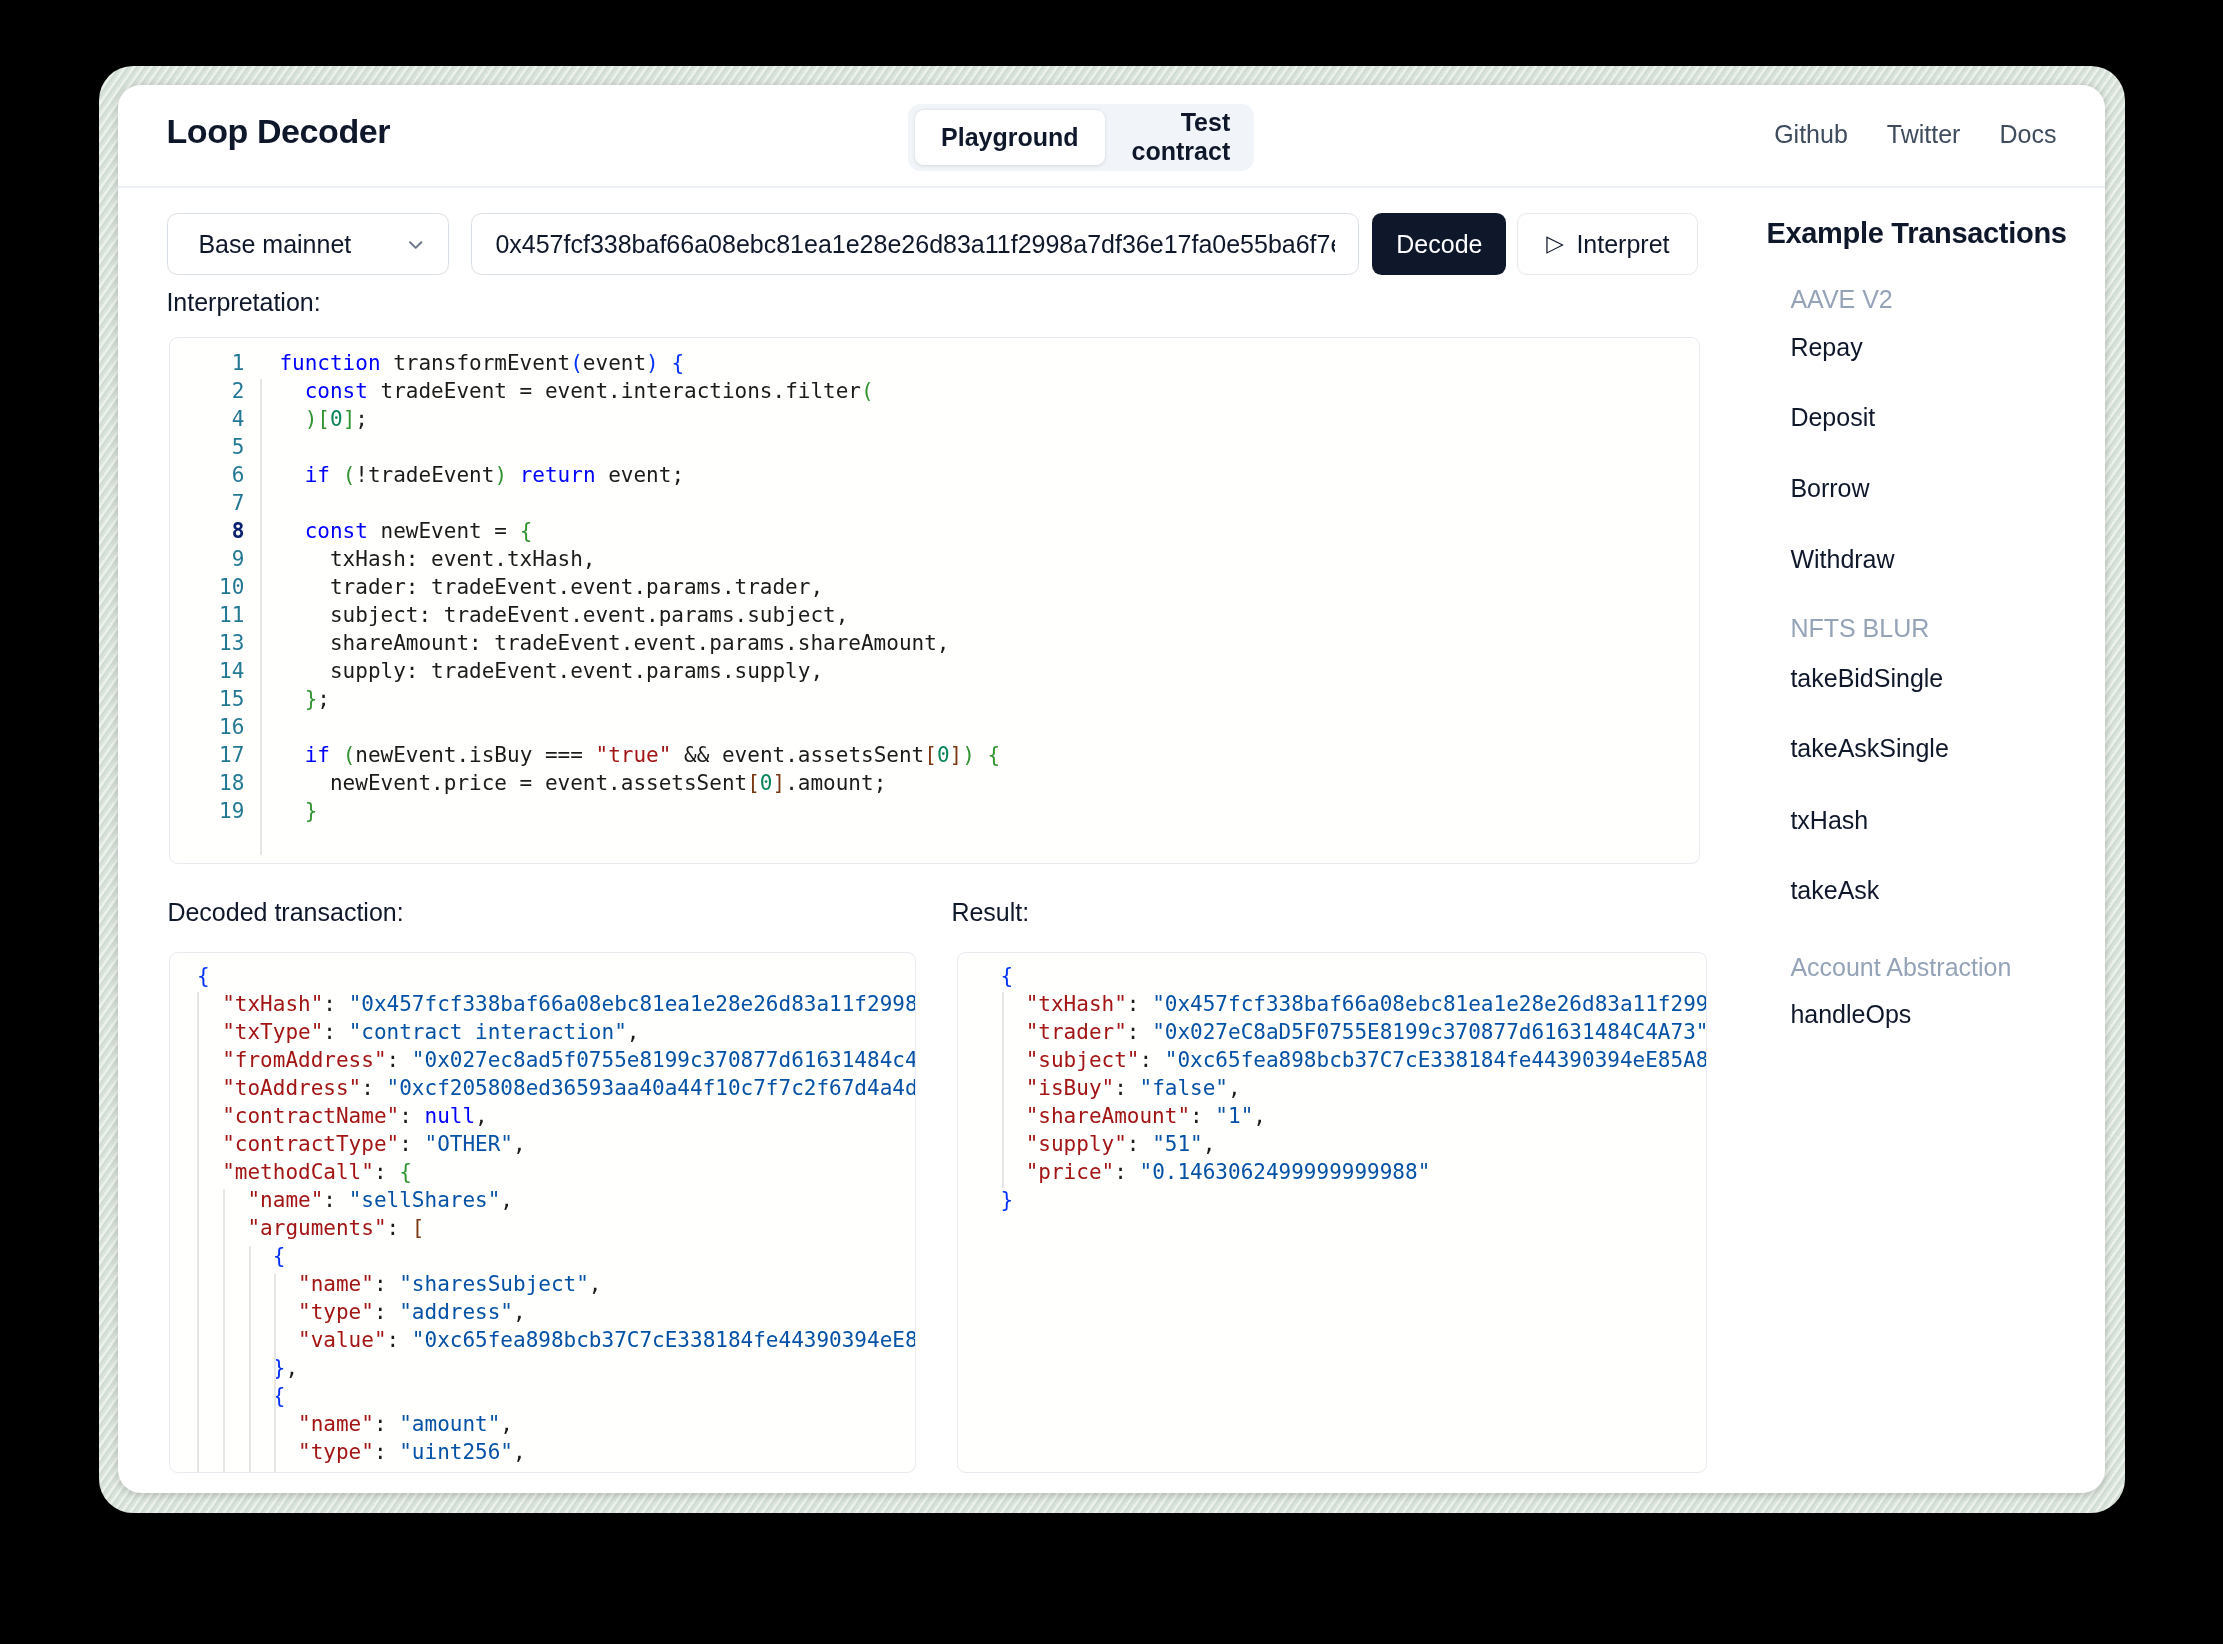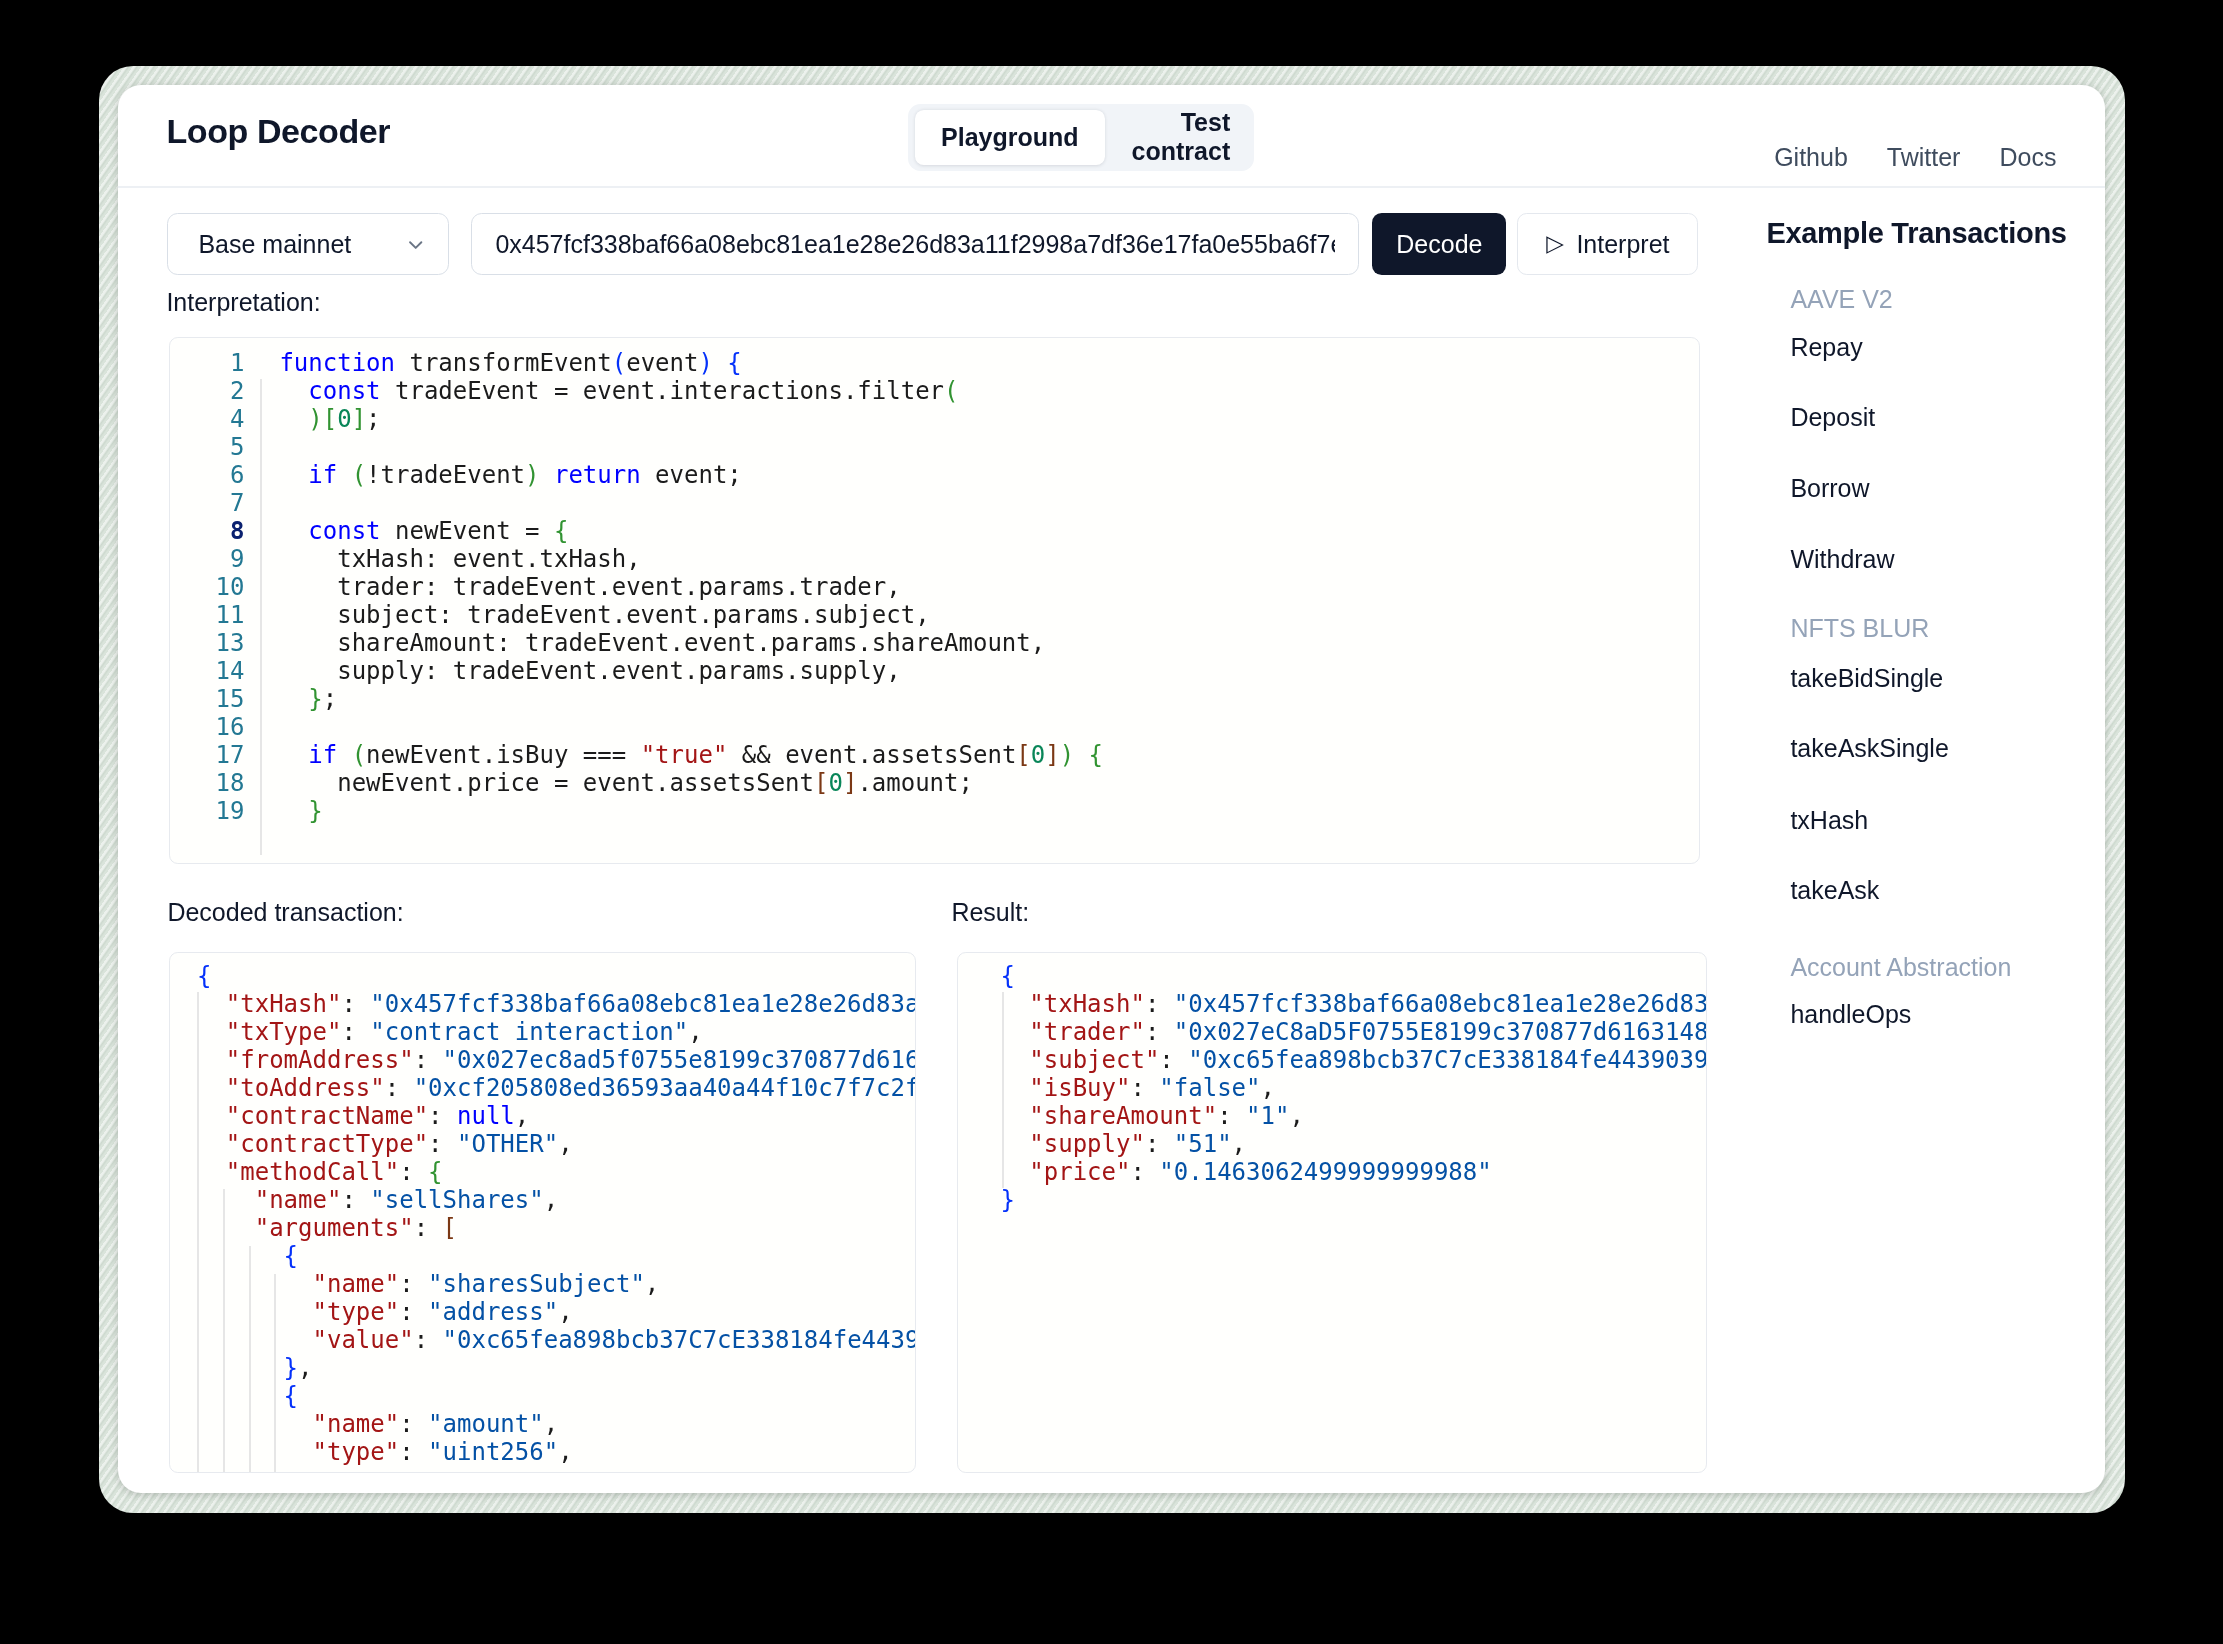--- a/index.html
+++ b/index.html
@@ -20,21 +20,21 @@
   .card{position:absolute;left:19.4px;top:19.4px;width:1987px;height:1408px;background:#fff;border-radius:23px;
     box-shadow:0 1.8px 8.8px rgba(0,0,0,0.18);overflow:hidden;}
 
   
   .app-title{position:absolute;left:48px;top:26.5px;font-size:34px;font-weight:800;letter-spacing:-0.4px;color:var(--ink);}
   .tabs{position:absolute;left:790px;top:18.5px;width:346px;height:67px;background:#f1f4f8;border-radius:12.4px;
     display:flex;align-items:center;padding:6.2px;text-align:right;}
   .tab{height:55px;border-radius:8.8px;display:flex;align-items:center;justify-content:center;
     font-size:25px;font-weight:600;color:var(--ink);padding:0 26.5px;cursor:pointer;}
   .tab.active{background:#fff;box-shadow:0 0.9px 3.5px rgba(15,23,42,0.12);}
-  .links{position:absolute;right:49px;top:35px;display:flex;gap:39px;margin-top:23px;}
+  .links{position:absolute;right:49px;top:35px;display:flex;gap:39px;}
   .links a{font-size:25px;color:var(--link);text-decoration:none;cursor:pointer;}
   .hdr-divider{position:absolute;left:0;top:101px;width:100%;height:1.8px;background:#edf0f4;}
 
   
   .select{position:absolute;left:49px;top:128px;width:282px;height:62px;border:1.8px solid #d9dfe7;border-radius:10.6px;
     display:flex;align-items:center;justify-content:space-between;padding:0 23px 0 30px;cursor:pointer;background:#fff;}
   .select-value{font-size:25px;color:var(--ink);}
   .chev{width:19.4px;height:19.4px;}
   .tx-input{position:absolute;left:353px;top:128px;width:888px;height:62px;border:1.8px solid #d9dfe7;border-radius:10.6px;
     font-family:"Liberation Sans",sans-serif;font-size:25px;color:var(--ink);padding:0 23px;outline:none;background:#fff;}
@@ -50,21 +50,21 @@
   .decoded-label{left:49px;top:813px;}
   .result-label{left:833px;top:813px;}
 
   
   .panel{position:absolute;background:#fffffd;border:1.8px solid #e7eaef;border-radius:8.8px;overflow:hidden;}
   .editor{left:51px;top:252px;width:1531px;height:527px;padding-top:10.6px;}
   .decoded-panel{left:51px;top:867px;width:747px;height:521px;padding:8.8px 0 0 26.5px;}
   .result-panel{left:839px;top:867px;width:750px;height:521px;padding:8.8px 0 0 42px;}
 
   .crow{height:28px;white-space:pre;font-family:"DejaVu Sans Mono","Liberation Mono",monospace;
-    font-size:24px;line-height:28px;color:#1b1b1b;}
+    font-size:21px;line-height:28px;color:#1b1b1b;}
   .editor .crow{padding-left:7px;}
   .ln{display:inline-block;width:67px;text-align:right;margin-right:35px;color:var(--ln);}
   .ln.act{color:var(--lnact);font-weight:bold;}
   .tk-k{color:var(--kw);} .tk-s{color:var(--str);} .tk-n{color:var(--num);}
   .tk-b1{color:var(--b1);} .tk-b2{color:var(--b2);} .tk-b3{color:var(--b3);}
   .tk-key{color:var(--jkey);} .tk-v{color:var(--jval);} .tk-kw{color:var(--kw);} .tk-t{color:#1b1b1b;}
 
   .guide{position:absolute;width:1.8px;background:#e6e6e6;}
 
   

